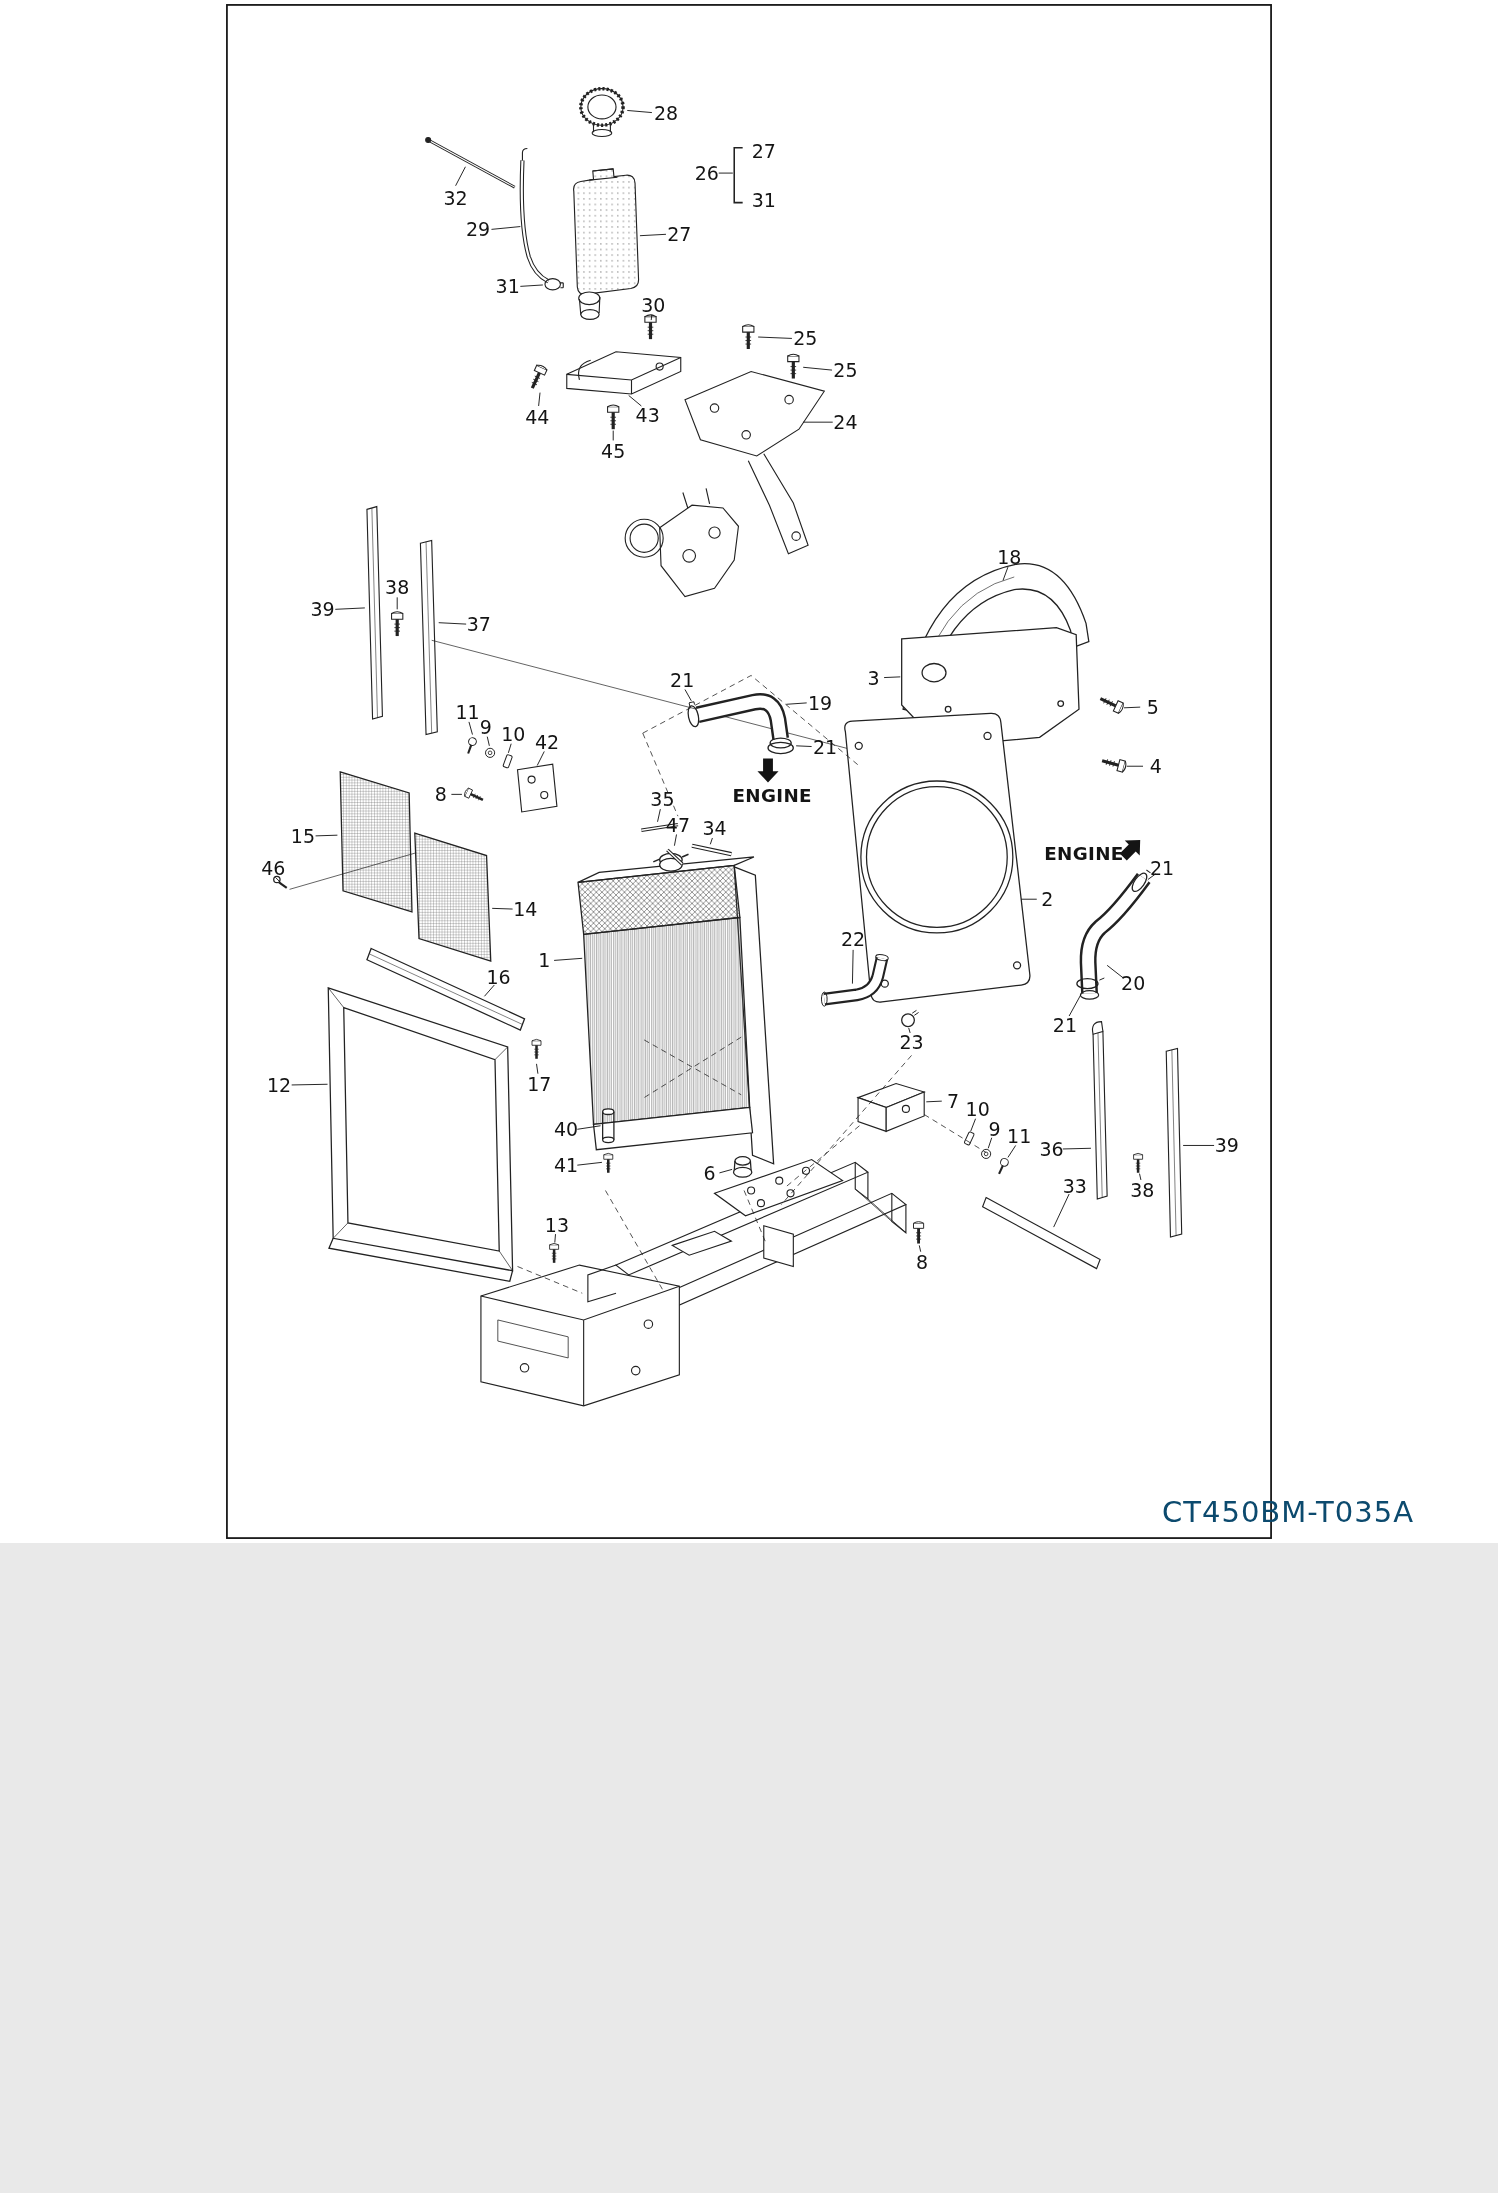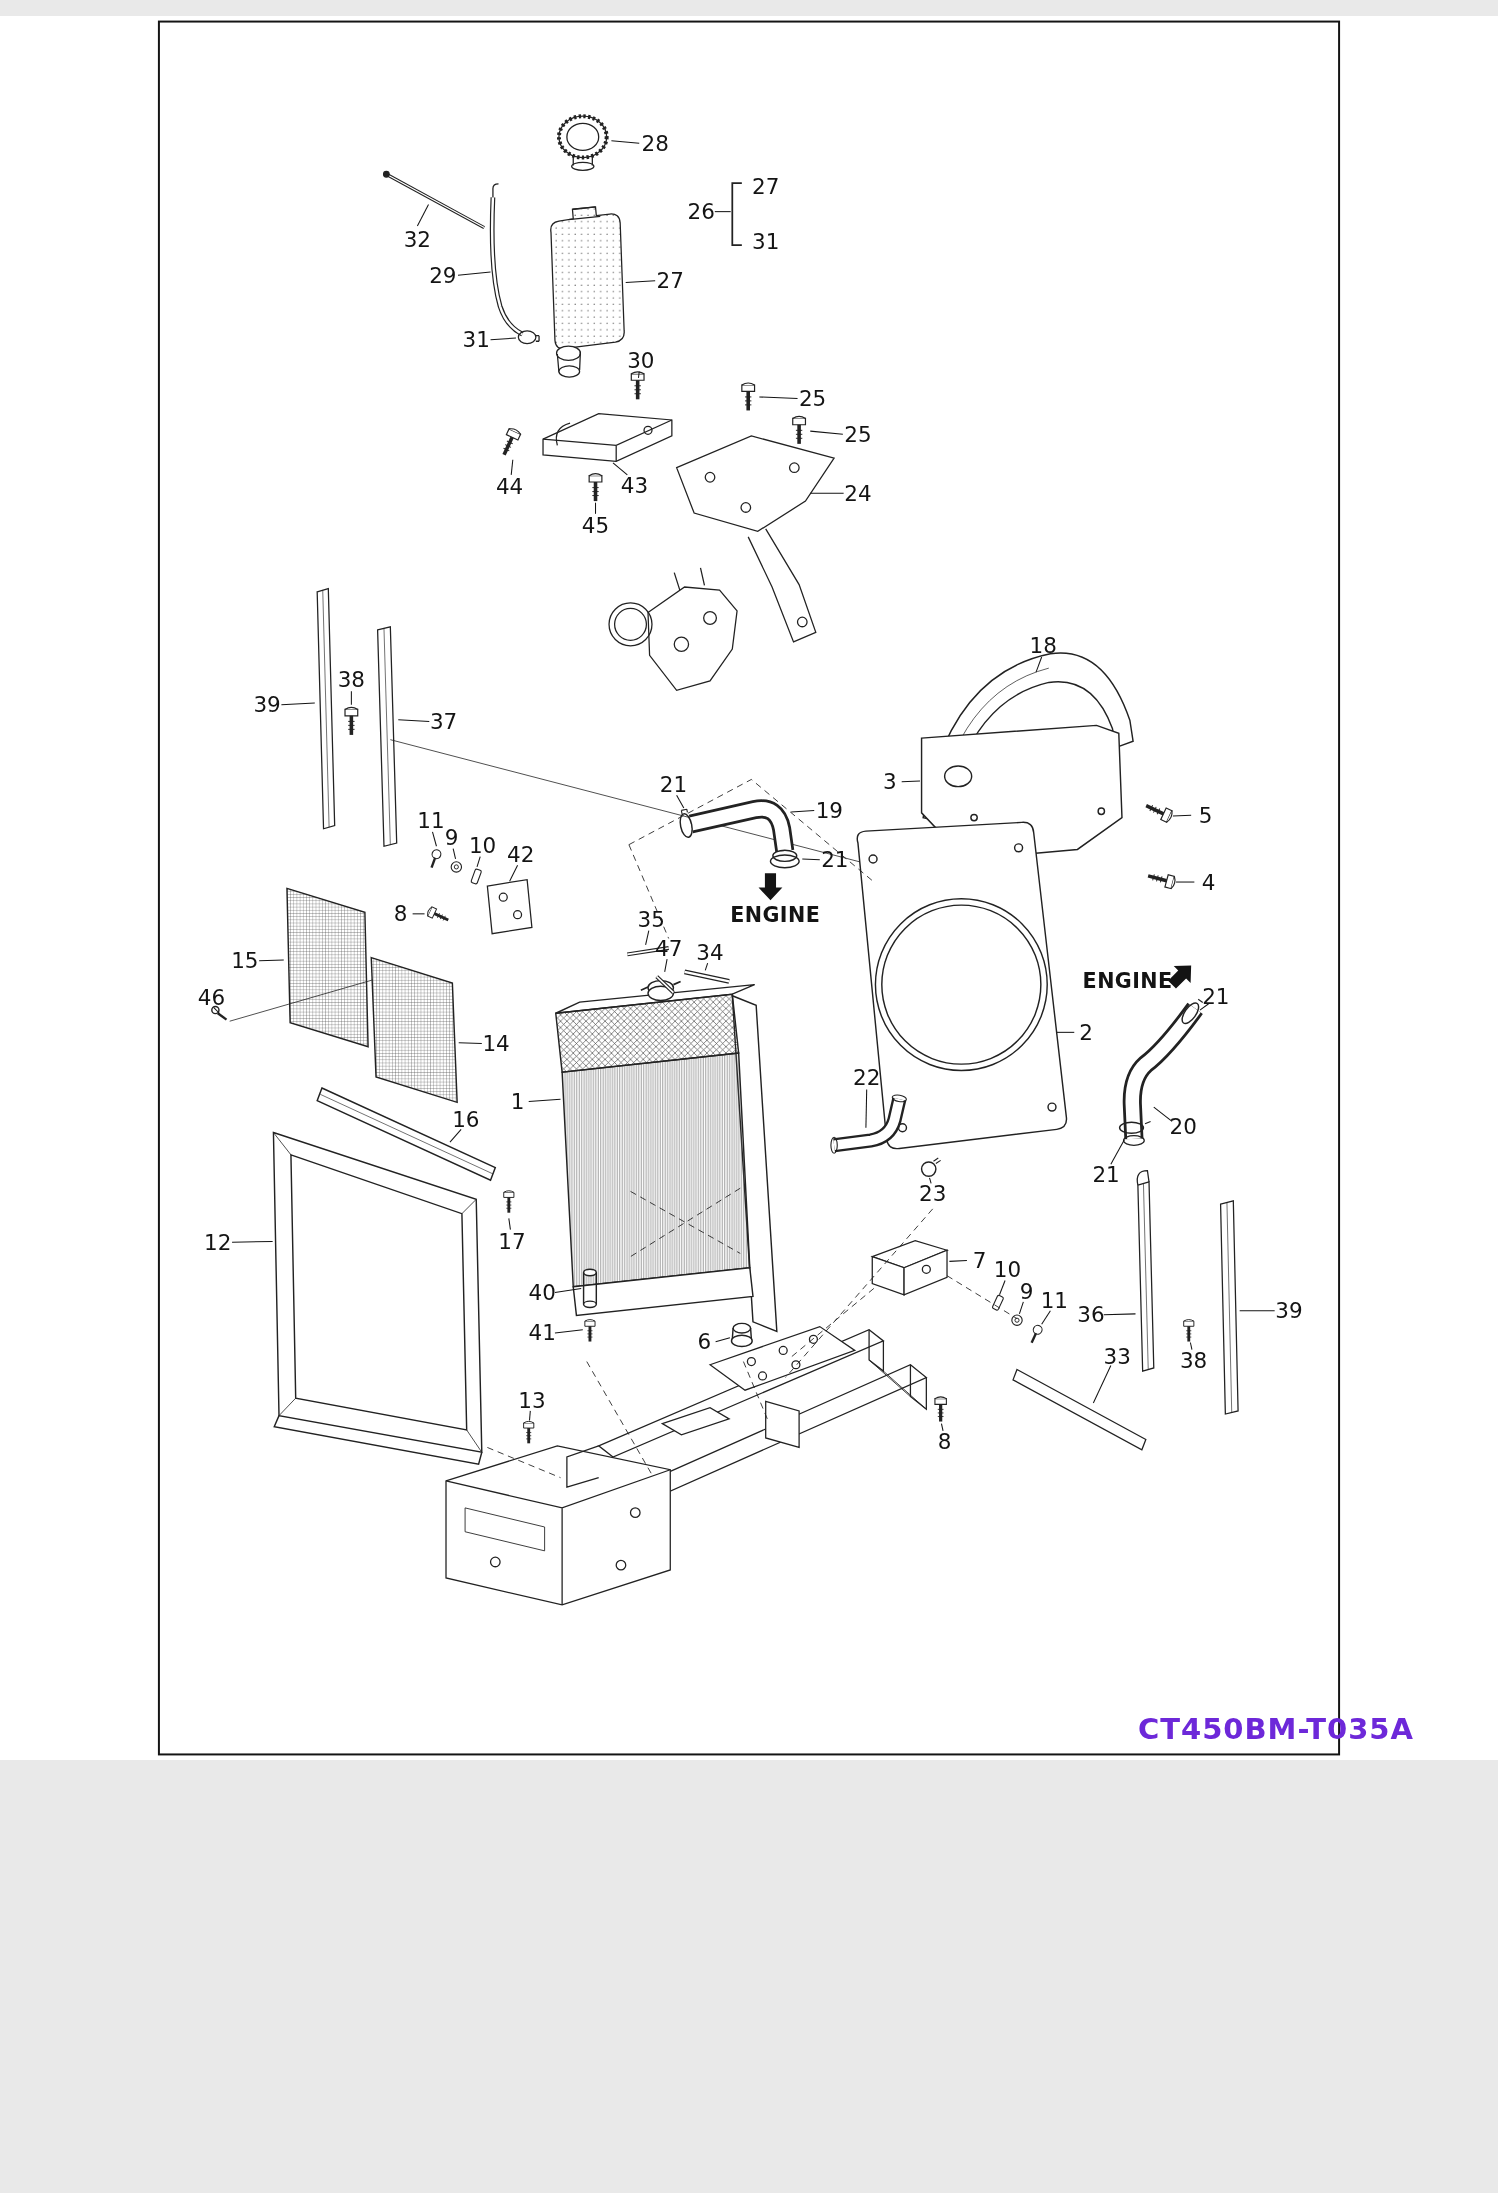--- a/index.html
+++ b/index.html
@@ -1,36 +1,36 @@
 <!DOCTYPE html>
 <html><head>
 <meta charset="utf-8">
 <style>
   html,body{margin:0;padding:0;background:#e9e9e9;}
   .page{
     position:relative;
-    width:1498px;height:1744px;
+    width:1498px;height:1543px;
     background:#fff;
-    margin:16px auto;
+    margin:0 auto;
     font-family:"DejaVu Sans","Liberation Sans",sans-serif;
     overflow:hidden;
   }
   .page svg{position:absolute;left:0;top:0;width:100%;height:100%;}
   .callout{
     font-size:27px;
     fill:#141414;
     font-family:"DejaVu Sans","Liberation Sans",sans-serif;
     dominant-baseline:central;
   }
   .callout.bold{font-weight:bold;font-size:26px;letter-spacing:0.5px;}
   .leader{stroke:#141414;stroke-width:1.3;}
   .diagram-code{
     position:absolute;
     right:84px;bottom:14px;
-    font-size:29px;font-weight:bold;color:#6d28d9;letter-spacing:1px;
+    font-size:29px;font-weight:normal;color:#0c4a6e;letter-spacing:1px;
     font-family:"DejaVu Sans","Liberation Sans",sans-serif;
   }
 </style>
 </head>
 <body>
 
 <div class="page">
   <svg id="diagram-svg" viewBox="0 0 1498 2193">
     <defs>
       <pattern id="p-dots" width="8" height="8" patternUnits="userSpaceOnUse">

